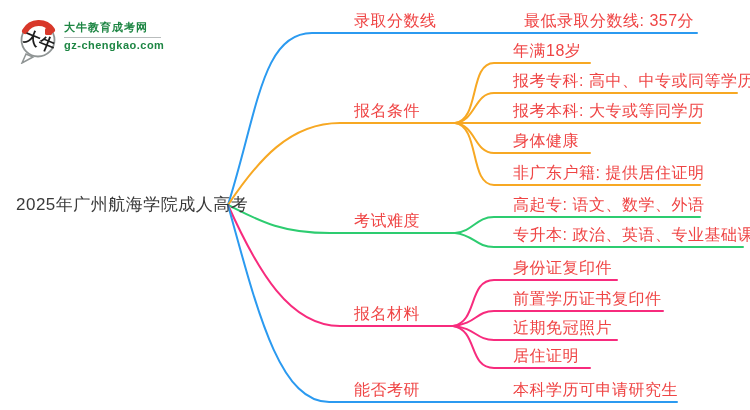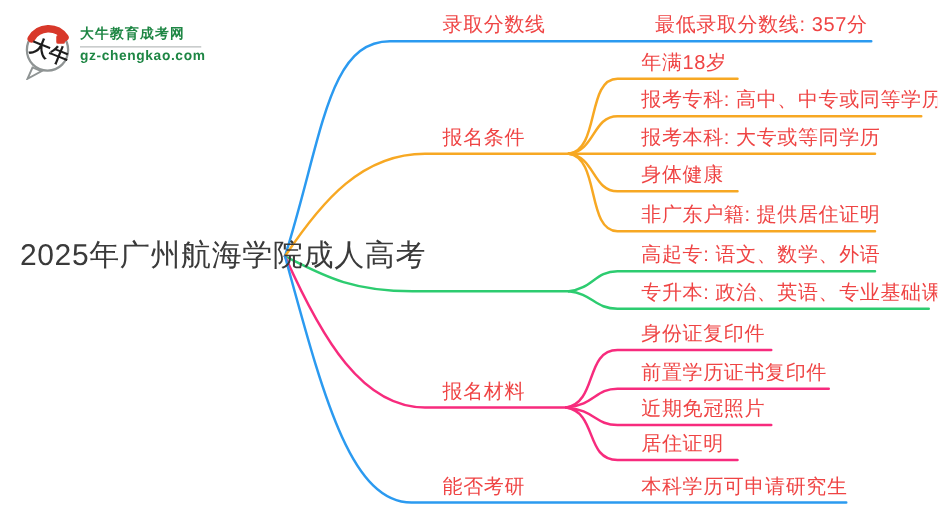--- a/index.html
+++ b/index.html
@@ -6,21 +6,21 @@
   .canvas {
     position:relative; width:750px; height:410px; background:#ffffff;
     overflow:hidden; font-family:"Liberation Sans","DejaVu Sans",sans-serif;
   }
   svg.links { position:absolute; left:0; top:0; }
   .label {
     position:absolute; font-size:16px; line-height:20px; color:#ef4444;
     white-space:nowrap; letter-spacing:0.5px;
   }
   .center-title {
-    position:absolute; left:16px; top:194px; font-size:24px; line-height:22px;
+    position:absolute; left:16px; top:194px; font-size:17px; line-height:22px;
     color:#3a3a3a; white-space:nowrap; letter-spacing:0.5px;
   }
   .logo { position:absolute; left:17px; top:18px; display:flex; align-items:flex-start; }
   .logo-text { margin-left:5px; }
   .logo-title { font-size:11px; font-weight:bold; letter-spacing:1px; line-height:18px; }
   .logo-divider { height:1px; background:#b9bdbd; margin:1px 0 1px 0; width:97px; }
   .logo-domain { font-size:11px; font-weight:bold; letter-spacing:0.5px; line-height:12px; }
 </style>
 </head>
 <body>
@@ -64,20 +64,21 @@
       <div class="logo-title" style="color: rgb(30, 134, 68);">大牛教育成考网</div>
       <div class="logo-divider"></div>
       <div class="logo-domain" style="color: rgb(30, 134, 68); text-align: center;">gz-chengkao.com</div>
     </div>
   </div>
 
   <div class="center-title">2025年广州航海学院成人高考</div>
 
   <div class="label" style="left:354px; top:11px">录取分数线</div>
   <div class="label" style="left:354px; top:101px">报名条件</div>
+  <div class="label" style="left:354px; top:211px">考试难度</div>
   <div class="label" style="left:354px; top:304px">报名材料</div>
   <div class="label" style="left:354px; top:380px">能否考研</div>
 
   <div class="label" style="left:524px; top:11px">最低录取分数线: 357分</div>
   <div class="label" style="left:513px; top:41px">年满18岁</div>
   <div class="label" style="left:513px; top:71px">报考专科: 高中、中专或同等学历</div>
   <div class="label" style="left:513px; top:101px">报考本科: 大专或等同学历</div>
   <div class="label" style="left:513px; top:131px">身体健康</div>
   <div class="label" style="left:513px; top:163px">非广东户籍: 提供居住证明</div>
   <div class="label" style="left:513px; top:195px">高起专: 语文、数学、外语</div>

